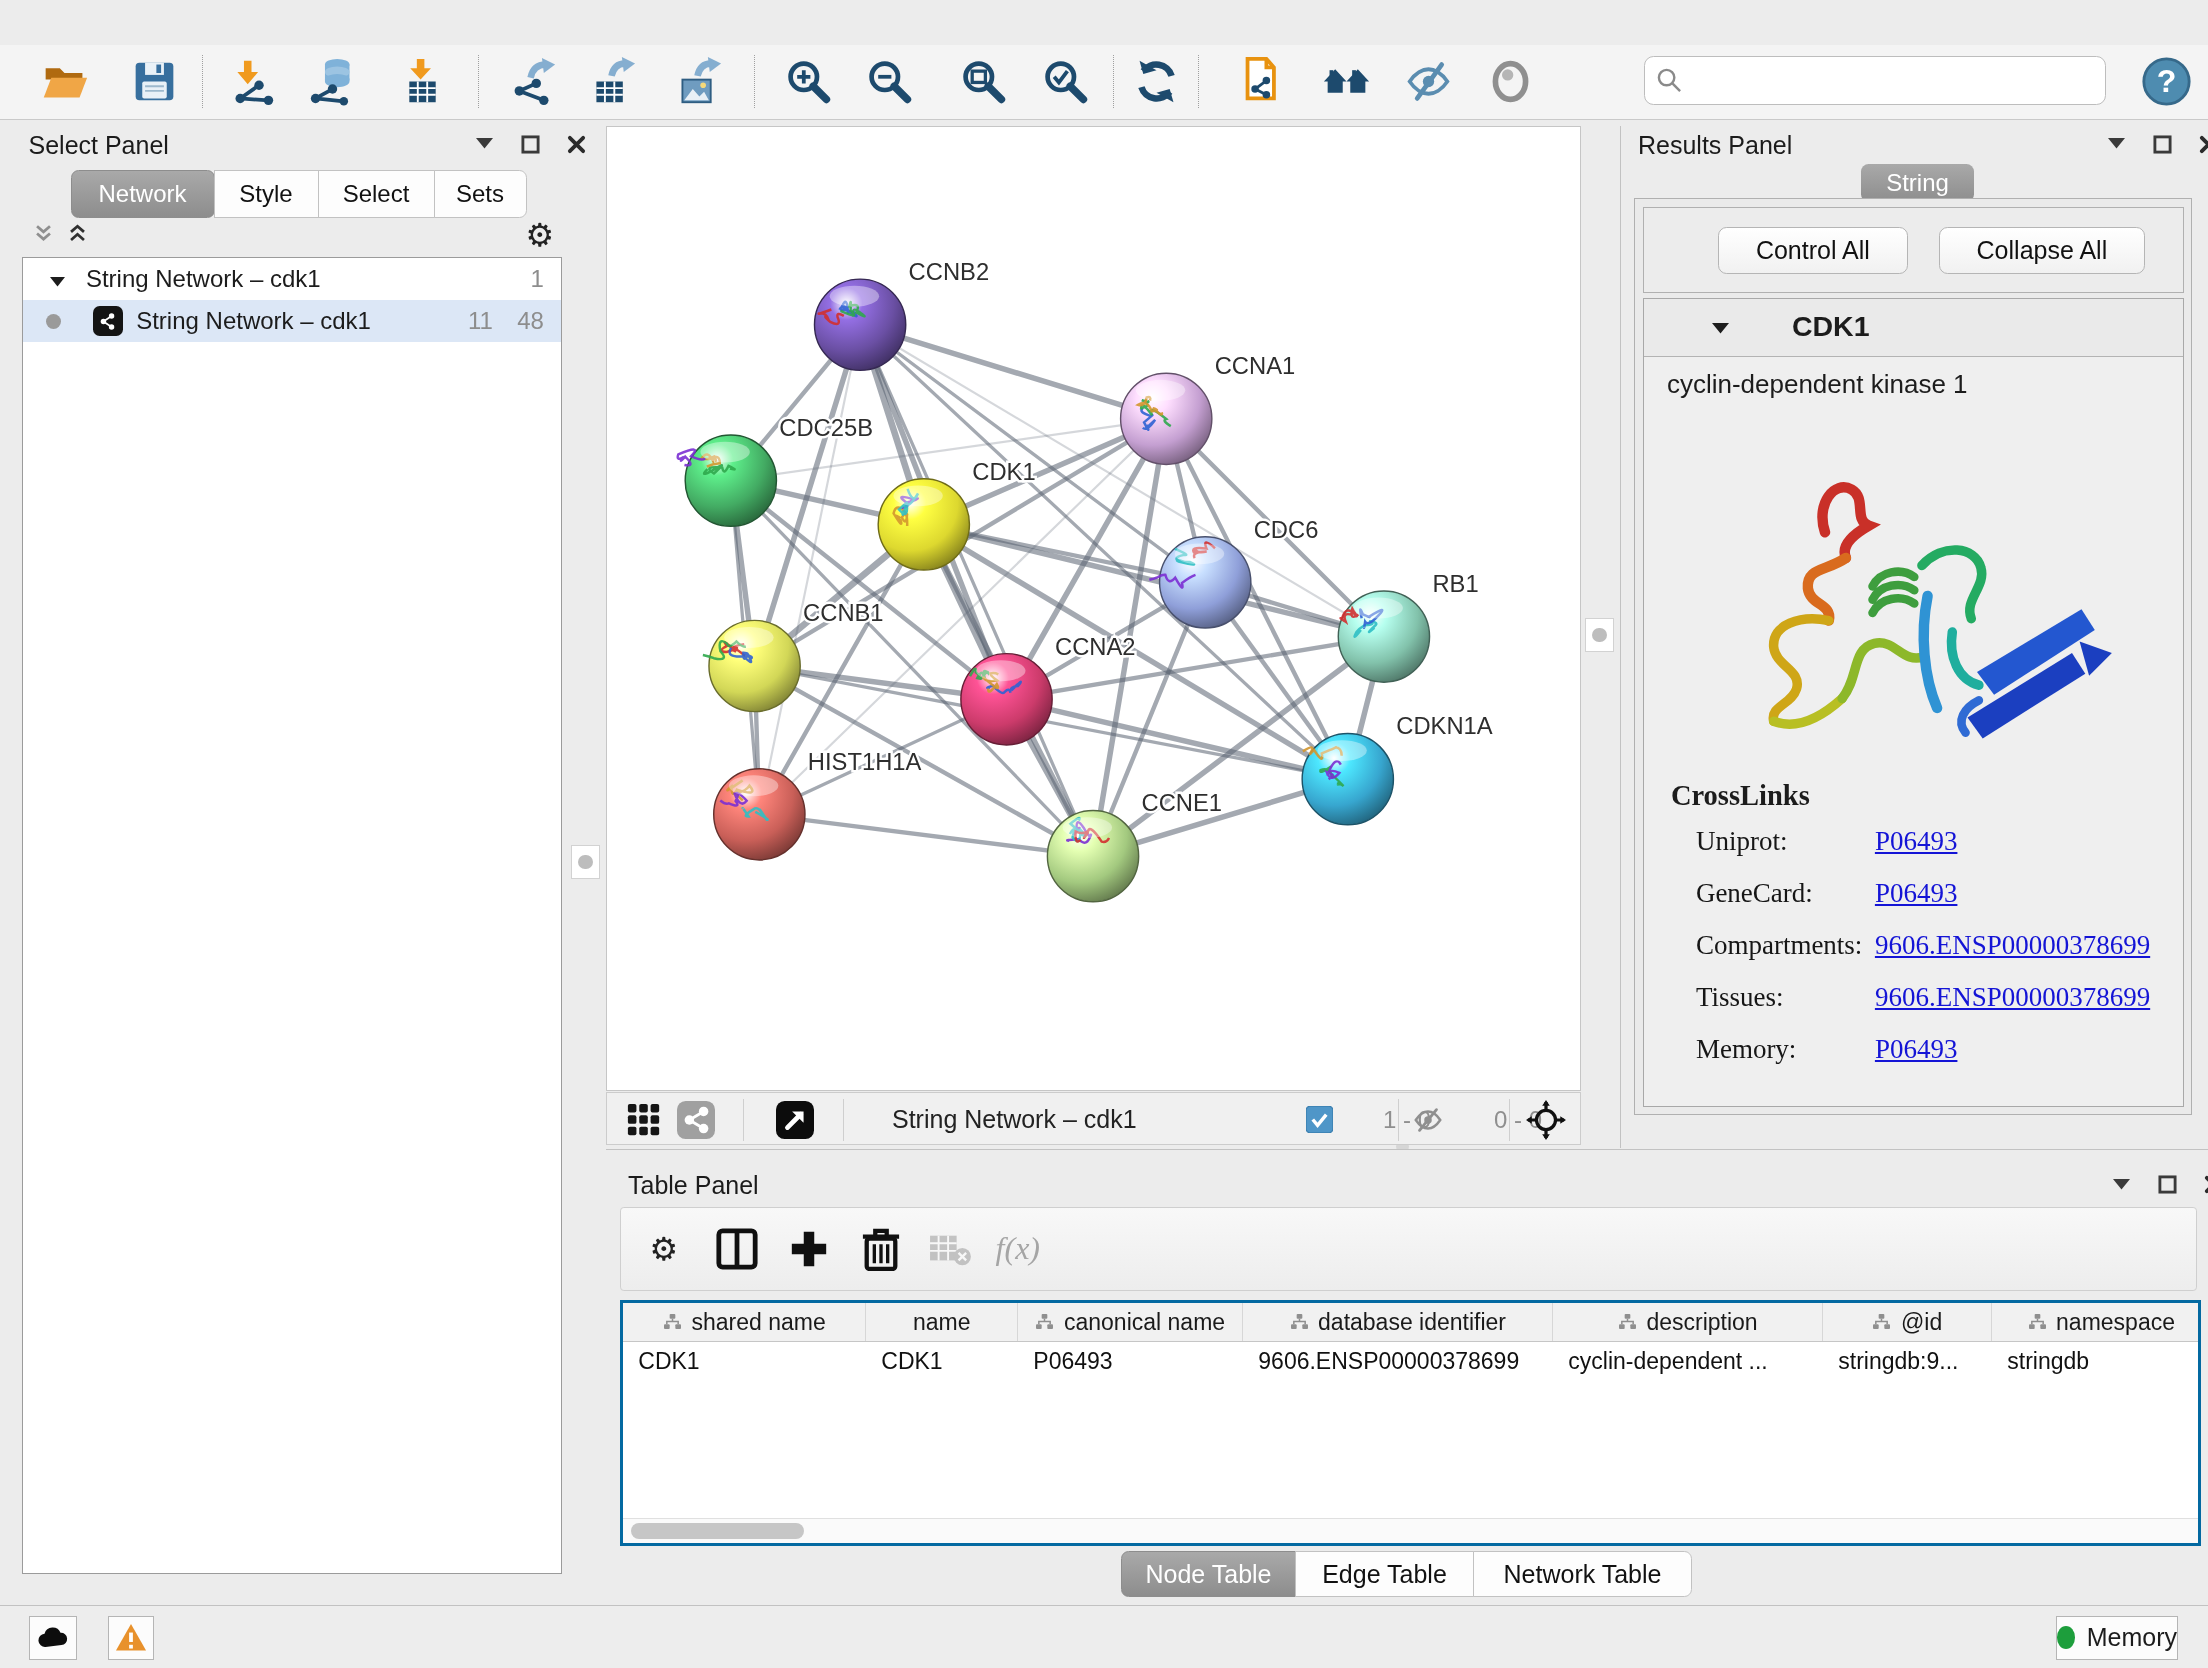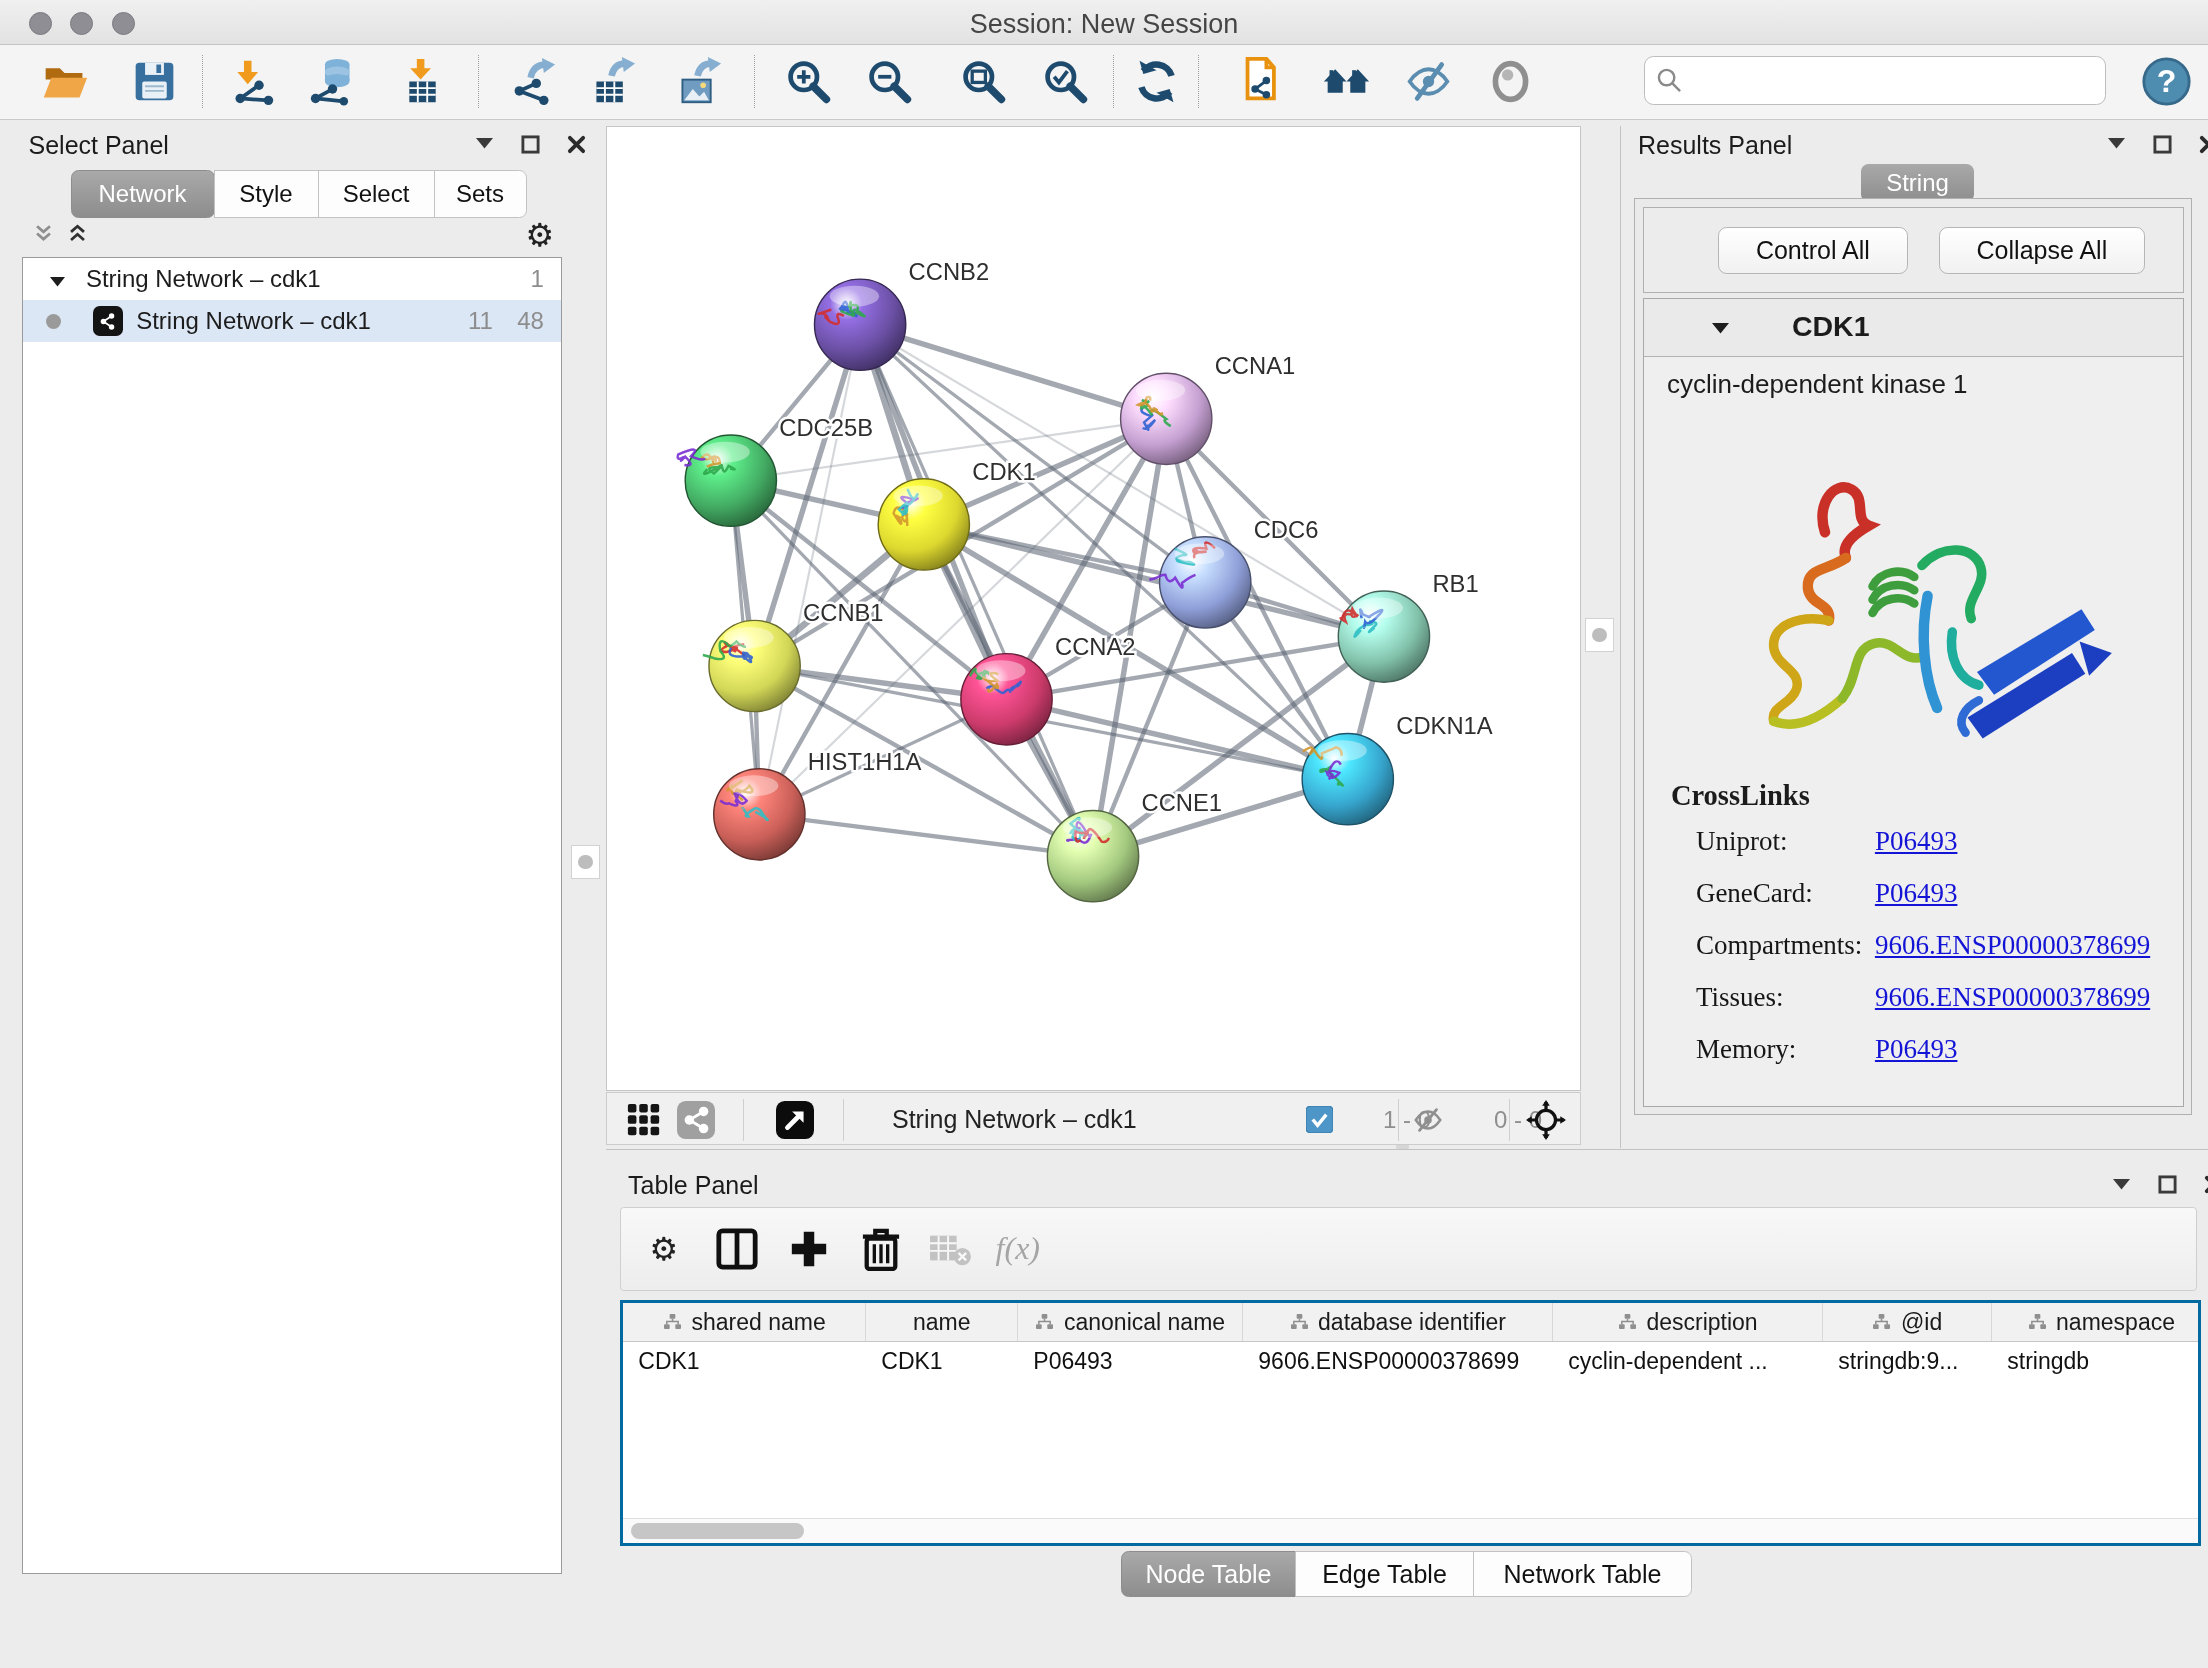--- a/index.html
+++ b/index.html
@@ -92,26 +92,20 @@
   .memdot{width:23px;height:23px;border-radius:50%;margin-right:11.4px;}
 
   .fx{font-family:"Liberation Serif",serif;font-style:italic;font-size:32px;color:#a5a5a5;}
   .gear{font-family:"DejaVu Sans",sans-serif;font-size:32px;color:#222;line-height:1;}
 </style>
 </head>
 <body>
 
 <div id="app">
 
-  <div class="abs titlebar">
-    <div class="abs traffic" style="left:28.5px"></div>
-    <div class="abs traffic" style="left:70px"></div>
-    <div class="abs traffic" style="left:112px"></div>
-    <div class="abs win-title">Session: New Session</div>
-  </div>
 
   <div class="abs toolbar">
     <div class="tbtn" style="left:38px">
       <svg width="49" height="49" viewBox="0 0 52 52">
           <path d="M6 12h15l5 5h19v7H6z" fill="#b06a10"></path>
           <path d="M4 43l8-21h38l-8 21z" fill="#f0a646"></path>
         </svg>
     </div>
     <div class="tbtn" style="left:128px">
       <svg width="49" height="49" viewBox="0 0 52 52">
@@ -807,15 +801,33 @@
         </div>
     </div>
 
     <div class="abs" style="left:516px;top:401px;display:flex">
       <div class="btab first active" style="width:173px">Node Table</div>
       <div class="btab" style="width:177px">Edge Table</div>
       <div class="btab last" style="width:217px">Network Table</div>
     </div>
   </div>
 
+  <div class="abs statusbar">
+    <div class="sbtn" style="left:28.5px;width:48px">
+      <svg width="32" height="23" viewBox="0 0 34 24">
+          <path d="M9 22a7 7 0 0 1-1-14 9 9 0 0 1 17-1 6.5 6.5 0 0 1 1 13z" fill="#0d0d0d"></path>
+        </svg>
+    </div>
+    <div class="sbtn" style="left:108px;width:46px">
+      <svg width="32" height="28.5" viewBox="0 0 34 30">
+          <path d="M17 1l16 28H1z" fill="#e8912c"></path>
+          <rect x="15" y="10" width="4" height="10" fill="#fff"></rect>
+          <rect x="15" y="23" width="4" height="4" fill="#fff"></rect>
+        </svg>
+    </div>
+    <div class="sbtn" style="left:2056px;width:122px">
+      <span class="memdot" id="memdot" style="background: rgb(29, 158, 60);"></span>
+      <span style="font-size:25px">Memory</span>
+    </div>
+  </div>
 
 </div>
 
 
 </body></html>

